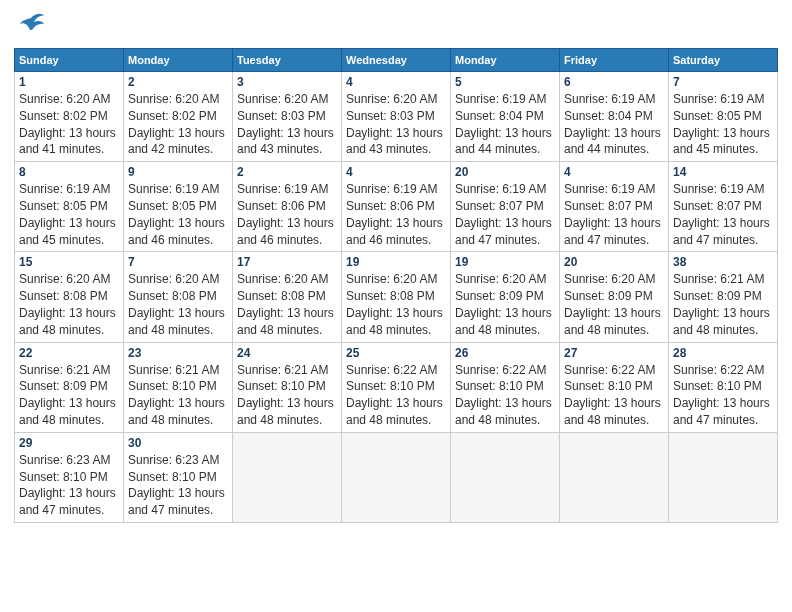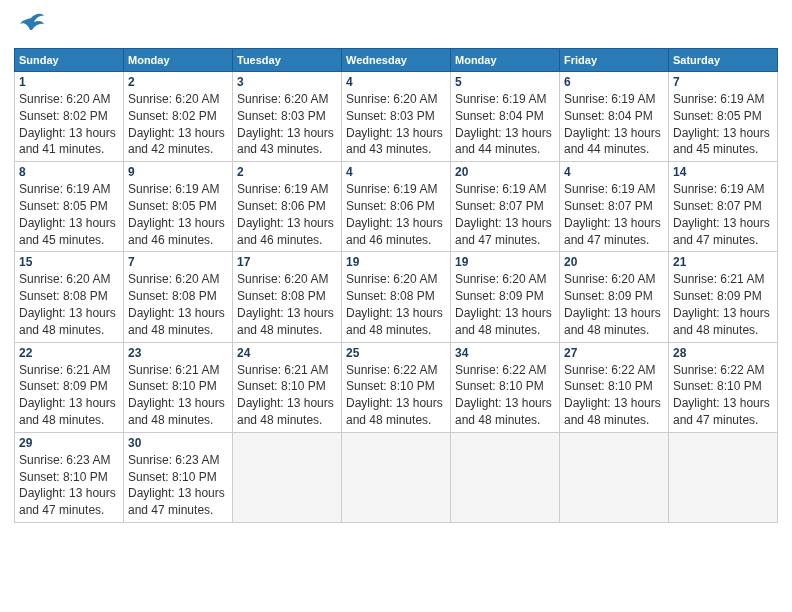--- a/index.html
+++ b/index.html
@@ -160,33 +160,33 @@
           <td><span class="day-num">7</span>
 <span class="day-info">Sunrise: 6:20 AM<br>Sunset: 8:08 PM<br>Daylight: 13 hours and 48 minutes.</span></td>
           <td><span class="day-num">17</span>
 <span class="day-info">Sunrise: 6:20 AM<br>Sunset: 8:08 PM<br>Daylight: 13 hours and 48 minutes.</span></td>
           <td><span class="day-num">19</span>
 <span class="day-info">Sunrise: 6:20 AM<br>Sunset: 8:08 PM<br>Daylight: 13 hours and 48 minutes.</span></td>
           <td><span class="day-num">19</span>
 <span class="day-info">Sunrise: 6:20 AM<br>Sunset: 8:09 PM<br>Daylight: 13 hours and 48 minutes.</span></td>
           <td><span class="day-num">20</span>
 <span class="day-info">Sunrise: 6:20 AM<br>Sunset: 8:09 PM<br>Daylight: 13 hours and 48 minutes.</span></td>
-          <td><span class="day-num">21</span>
+          <td><span class="day-num">38</span>
 <span class="day-info">Sunrise: 6:21 AM<br>Sunset: 8:09 PM<br>Daylight: 13 hours and 48 minutes.</span></td>
         </tr>
         <tr>
           <td><span class="day-num">22</span>
 <span class="day-info">Sunrise: 6:21 AM<br>Sunset: 8:09 PM<br>Daylight: 13 hours and 48 minutes.</span></td>
           <td><span class="day-num">23</span>
 <span class="day-info">Sunrise: 6:21 AM<br>Sunset: 8:10 PM<br>Daylight: 13 hours and 48 minutes.</span></td>
           <td><span class="day-num">24</span>
 <span class="day-info">Sunrise: 6:21 AM<br>Sunset: 8:10 PM<br>Daylight: 13 hours and 48 minutes.</span></td>
           <td><span class="day-num">25</span>
 <span class="day-info">Sunrise: 6:22 AM<br>Sunset: 8:10 PM<br>Daylight: 13 hours and 48 minutes.</span></td>
-          <td><span class="day-num">34</span>
+          <td><span class="day-num">26</span>
 <span class="day-info">Sunrise: 6:22 AM<br>Sunset: 8:10 PM<br>Daylight: 13 hours and 48 minutes.</span></td>
           <td><span class="day-num">27</span>
 <span class="day-info">Sunrise: 6:22 AM<br>Sunset: 8:10 PM<br>Daylight: 13 hours and 48 minutes.</span></td>
           <td><span class="day-num">28</span>
 <span class="day-info">Sunrise: 6:22 AM<br>Sunset: 8:10 PM<br>Daylight: 13 hours and 47 minutes.</span></td>
         </tr>
         <tr>
           <td><span class="day-num">29</span>
 <span class="day-info">Sunrise: 6:23 AM<br>Sunset: 8:10 PM<br>Daylight: 13 hours and 47 minutes.</span></td>
           <td><span class="day-num">30</span>

